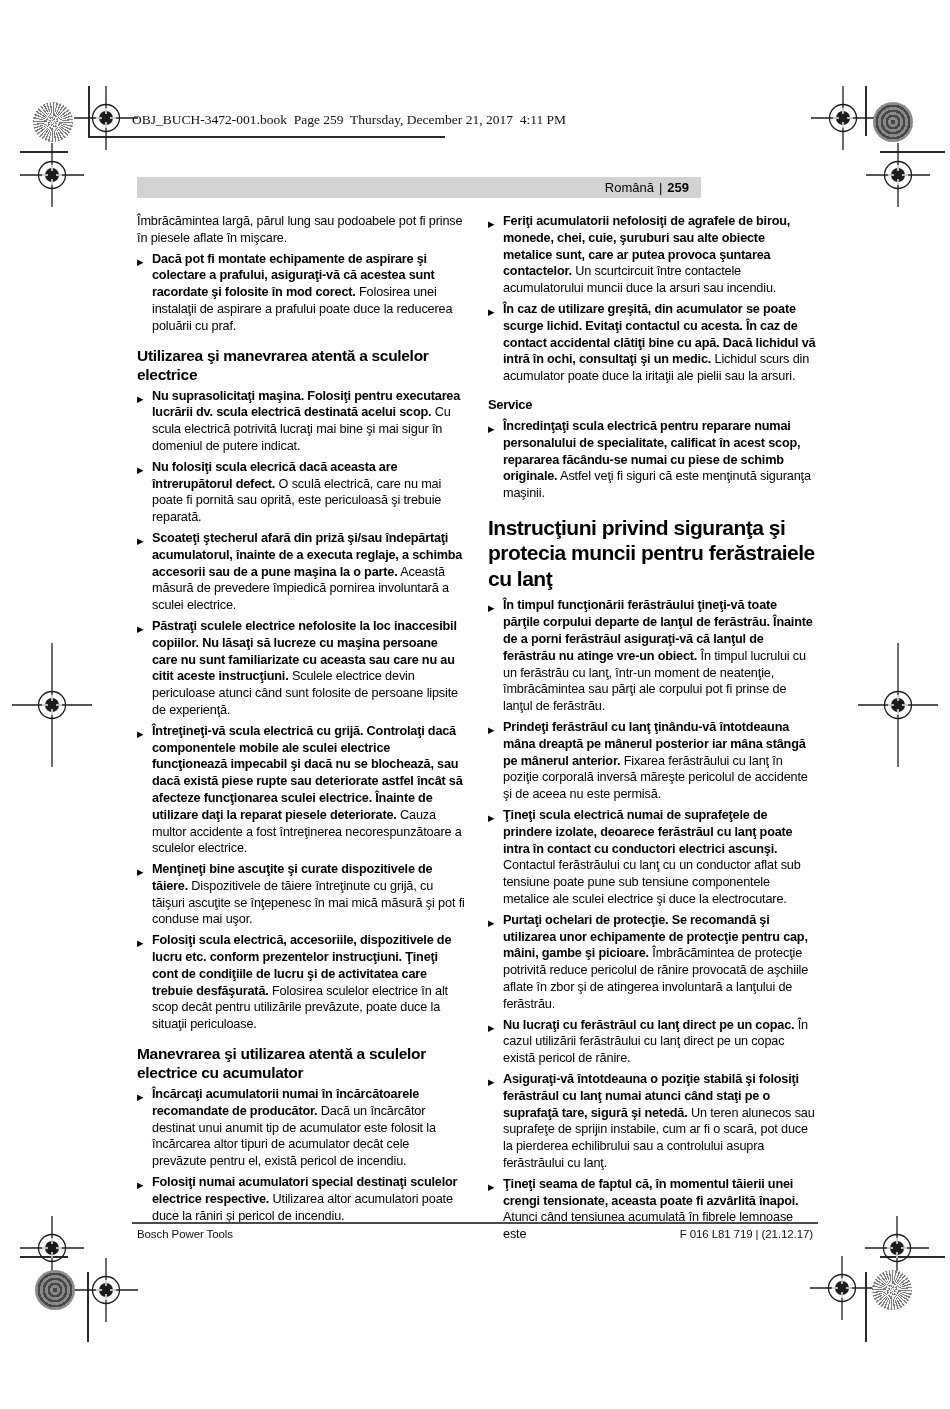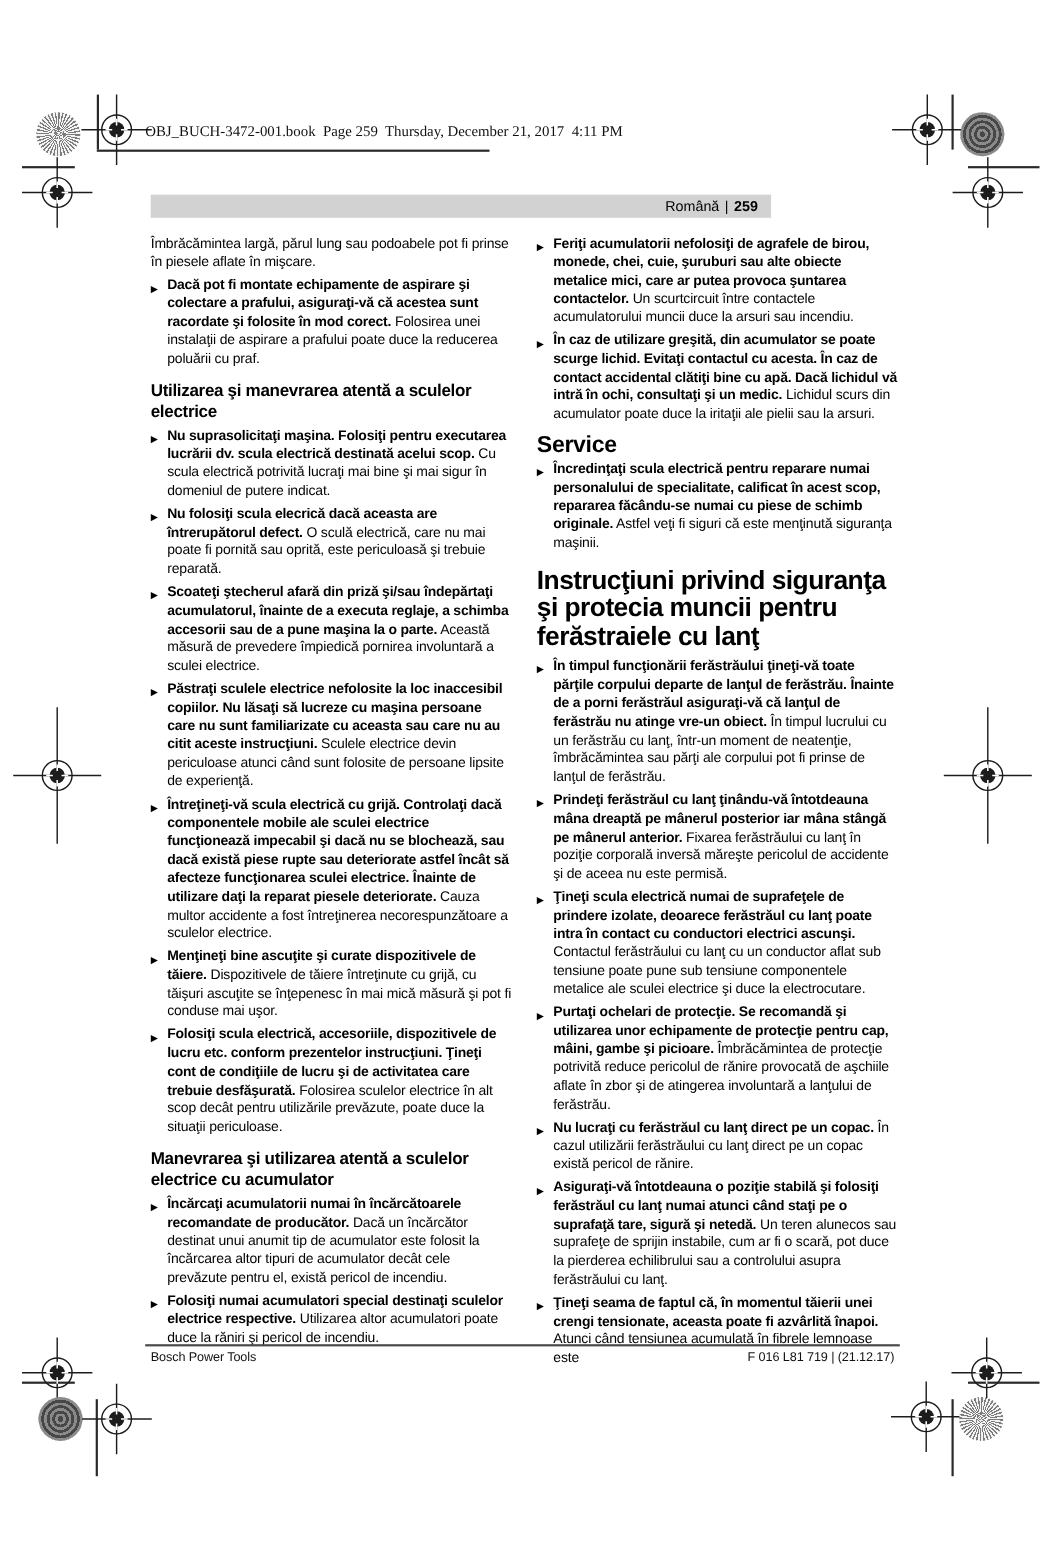--- a/index.html
+++ b/index.html
@@ -36,25 +36,25 @@
   .bullet{display:flex;margin-top:4px;}
   .col > :first-child{margin-top:4px;}
   .marker{flex:none;width:15px;font-size:8.5px;padding-top:3px;color:#000;}
   .btxt{flex:1;}
   .btxt b{letter-spacing:-0.2px;}
   .h2{
     font-size:15.5px;line-height:19px;font-weight:700;letter-spacing:-0.3px;
     margin:11px 0 4px 0;
   }
   .h-service{
-    font-size:21px;line-height:19px;font-weight:700;letter-spacing:-0.3px;
+    font-size:13px;line-height:19px;font-weight:700;letter-spacing:-0.3px;
     margin:10px 0 3px 0;
   }
   .h1{
-    font-size:24px;line-height:25.5px;font-weight:700;letter-spacing:-0.5px;
+    font-size:21px;line-height:25.5px;font-weight:700;letter-spacing:-0.5px;
     margin:13px 0 6px 0;
   }
   
   .footer-rule{position:absolute;left:132px;top:1222px;width:686px;height:2px;background:#4a4a4a;}
   .footer{
     position:absolute;left:137px;top:1228px;width:676px;
     display:flex;justify-content:space-between;
     font-size:11.5px;letter-spacing:-0.1px;color:#111;
   }
 </style>
@@ -187,21 +187,21 @@
   </div>
   <div class="bullet">
     <span class="marker">▶</span>
     <p class="btxt"><b>Folosiţi numai acumulatori special destinaţi sculelor electrice respective.</b> <span>Utilizarea altor acumulatori poate duce la răniri şi pericol de incendiu.</span></p>
   </div>
 </div>
 
 <div class="col col-right">
   <div class="bullet">
     <span class="marker">▶</span>
-    <p class="btxt"><b>Feriţi acumulatorii nefolosiţi de agrafele de birou, monede, chei, cuie, şuruburi sau alte obiecte metalice mici, care ar putea provoca şuntarea contactelor.</b> <span>Un scurtcircuit între contactele acumulatorului muncii duce la arsuri sau incendiu.</span></p>
+    <p class="btxt"><b>Feriţi acumulatorii nefolosiţi de agrafele de birou, monede, chei, cuie, şuruburi sau alte obiecte metalice sunt, care ar putea provoca şuntarea contactelor.</b> <span>Un scurtcircuit între contactele acumulatorului muncii duce la arsuri sau incendiu.</span></p>
   </div>
   <div class="bullet">
     <span class="marker">▶</span>
     <p class="btxt"><b>În caz de utilizare greşită, din acumulator se poate scurge lichid. Evitaţi contactul cu acesta. În caz de contact accidental clătiţi bine cu apă. Dacă lichidul vă intră în ochi, consultaţi şi un medic.</b> <span>Lichidul scurs din acumulator poate duce la iritaţii ale pielii sau la arsuri.</span></p>
   </div>
 
   <div class="h-service">Service</div>
 
   <div class="bullet">
     <span class="marker">▶</span>

